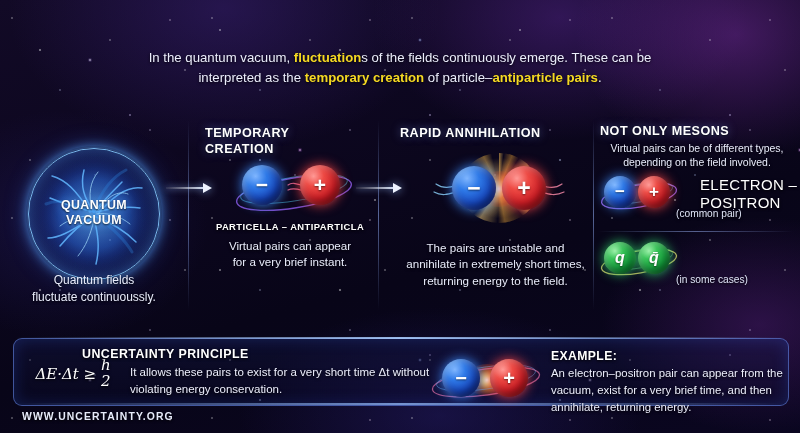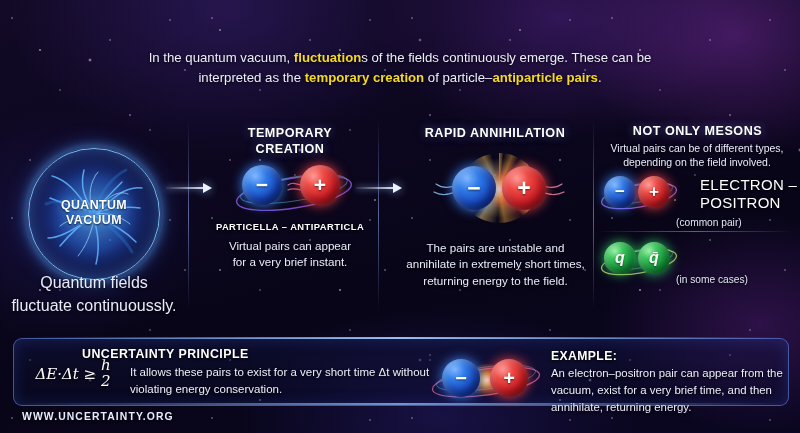--- a/index.html
+++ b/index.html
@@ -70,21 +70,21 @@
   .vline{
     position:absolute;width:1px;
     background:linear-gradient(to bottom,rgba(110,140,255,0),rgba(150,180,255,.55),rgba(110,140,255,0));
   }
   .hline{
     position:absolute;height:1px;
     background:linear-gradient(to right,rgba(150,180,255,0),rgba(160,185,255,.5),rgba(150,180,255,0));
   }
   
   .col-h{
-    position:absolute;text-align:center;
+    position:absolute;text-align:left;
     font-size:12.6px;font-weight:bold;letter-spacing:.5px;color:#fff;
     text-shadow:0 0 8px rgba(130,160,255,.5),0 1px 2px #000;
     line-height:1.25;
   }
   .col-t{
     position:absolute;text-align:center;
     font-size:11.6px;line-height:1.42;color:#e9ecfb;
     text-shadow:0 1px 3px rgba(0,0,0,.85);
   }
   .cap{
@@ -268,21 +268,21 @@
           <path d="M68 64 C76 44, 88 30, 100 24"></path>
         </g>
       </svg>
     </div>
     <div class="ring"></div>
     <div id="vac-label">
       <div>QUANTUM</div>
       <div>VACUUM</div>
     </div>
   </div>
-  <div class="col-t" style="left:4px;top:272px;width:180px;white-space:pre-line;font-size:16px;">Quantum fields
+  <div class="col-t" style="left:4px;top:272px;width:180px;white-space:pre-line;font-size:12px;">Quantum fields
 fluctuate continuoussly.</div>
 
   <div class="arrow" style="left:166px;top:183px;width:46px;">
     <div class="shaft"></div>
     <div class="head"></div>
   </div>
 
   <div class="col-h" style="left:205px;top:126px;width:170px;white-space:pre-line;">TEMPORARY
 CREATION</div>
 
@@ -338,21 +338,21 @@
   <div class="pair" style="left:598px;top:172px;width:82px;height:42px;">
     <svg width="82" height="42" viewBox="0 0 82 42" style="position:absolute;left:0;top:0;">
       <ellipse cx="41" cy="24" rx="38" ry="11" fill="none" stroke="#a96bff" stroke-width="1.3" opacity=".8" transform="rotate(-10 41 24)"></ellipse>
       <ellipse cx="41" cy="21" rx="34" ry="9" fill="none" stroke="#6fd3ff" stroke-width=".9" opacity=".4" transform="rotate(-10 41 21)"></ellipse>
     </svg>
     <div class="sph blue" style="left:6px;top:4px;width:32px;height:32px;font-size:17px;">−</div>
     <div class="sph red" style="left:40px;top:4px;width:32px;height:32px;font-size:17px;">+</div>
   </div>
   <div class="rlab" style="left:676px;top:176px;width:118px;white-space:pre-line;">ELECTRON –
 POSITRON</div>
-  <div class="rsub" style="left:676px;top:208px;margin-top:9px;">(common pair)</div>
+  <div class="rsub" style="left:676px;top:208px;">(common pair)</div>
 
   <div class="pair" style="left:598px;top:238px;width:82px;height:42px;">
     <svg width="82" height="42" viewBox="0 0 82 42" style="position:absolute;left:0;top:0;">
       <ellipse cx="41" cy="24" rx="38" ry="11" fill="none" stroke="#e0d36a" stroke-width="1.3" opacity=".8" transform="rotate(-10 41 24)"></ellipse>
       <ellipse cx="41" cy="21" rx="34" ry="9" fill="none" stroke="#7fe6a0" stroke-width=".9" opacity=".4" transform="rotate(-10 41 21)"></ellipse>
     </svg>
     <div class="sph green" style="left:6px;top:4px;width:32px;height:32px;font-size:16px;font-style:italic;">q</div>
     <div class="sph green" style="left:40px;top:4px;width:32px;height:32px;font-size:16px;font-style:italic;">q̄</div>
   </div>
   <div class="rsub" style="left:676px;top:274px;">(in some cases)</div>

